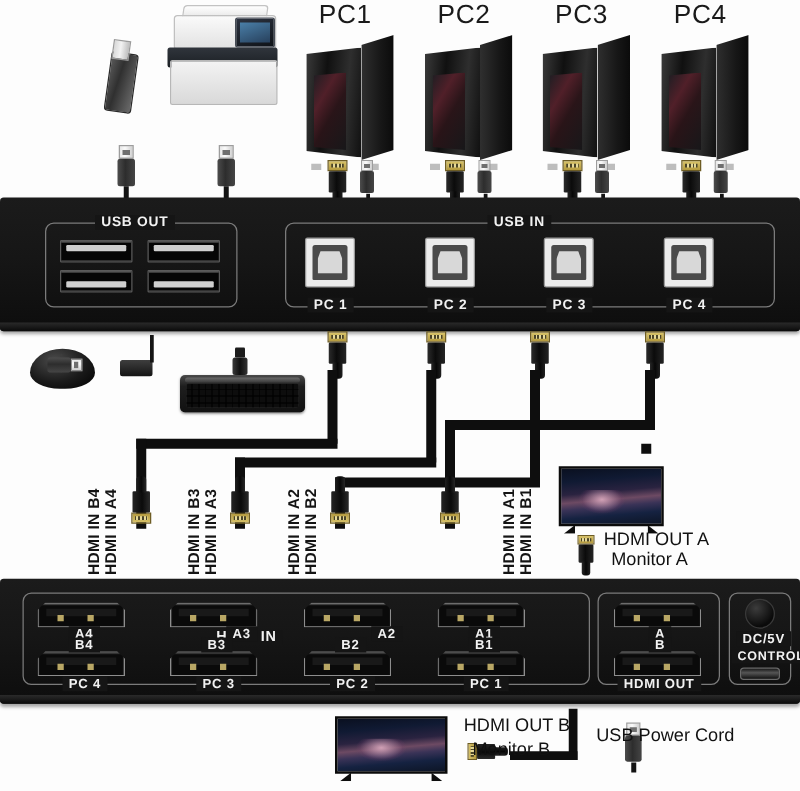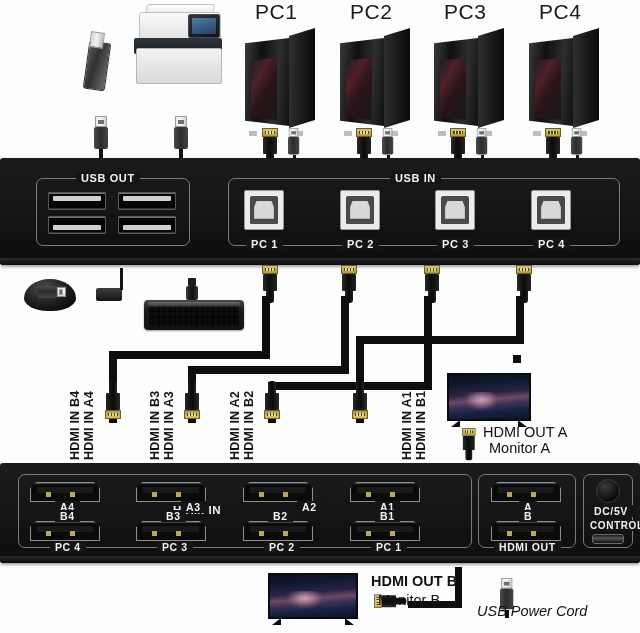--- a/index.html
+++ b/index.html
@@ -479,23 +479,23 @@
     <div class="mon-leg" style="left:4px;"></div>
     <div class="mon-leg" style="right:4px;transform:scaleX(-1);"></div>
   </div>
   <div class="hplug abs" style="left:374px;top:608px;transform:rotate(-90deg) scale(.85);transform-origin:top left;">
     <div class="gold"></div>
       <div class="body"></div>
       <div class="neck"></div>
   </div>
   <div class="wire th abs" style="left:455px;top:567px;width:7px;height:41px;"></div>
   <div class="wire th abs" style="left:408px;top:601px;width:54px;height:7px;"></div>
-  <div class="hlabel abs" style="left:371px;top:573px;font-weight:bold;">HDMI OUT B</div>
+  <div class="hlabel abs" style="left:371px;top:573px;">HDMI OUT B</div>
   <div class="hlabel abs" style="left:378px;top:592px;">Monitor B</div>
 
   <div class="uplug abs" style="left:500px;top:578px;transform:scale(.95);transform-origin:top left;">
     <div class="tip"></div>
       <div class="body"></div>
   </div>
   <div class="wire abs" style="left:505px;top:610px;width:4px;height:8px;"></div>
-  <div class="hlabel abs" style="left:477px;top:603px;font-style:italic;">USB Power Cord</div>
+  <div class="hlabel abs" style="left:477px;top:581px;">USB Power Cord</div>
 
 </div>
 
 </body></html>

